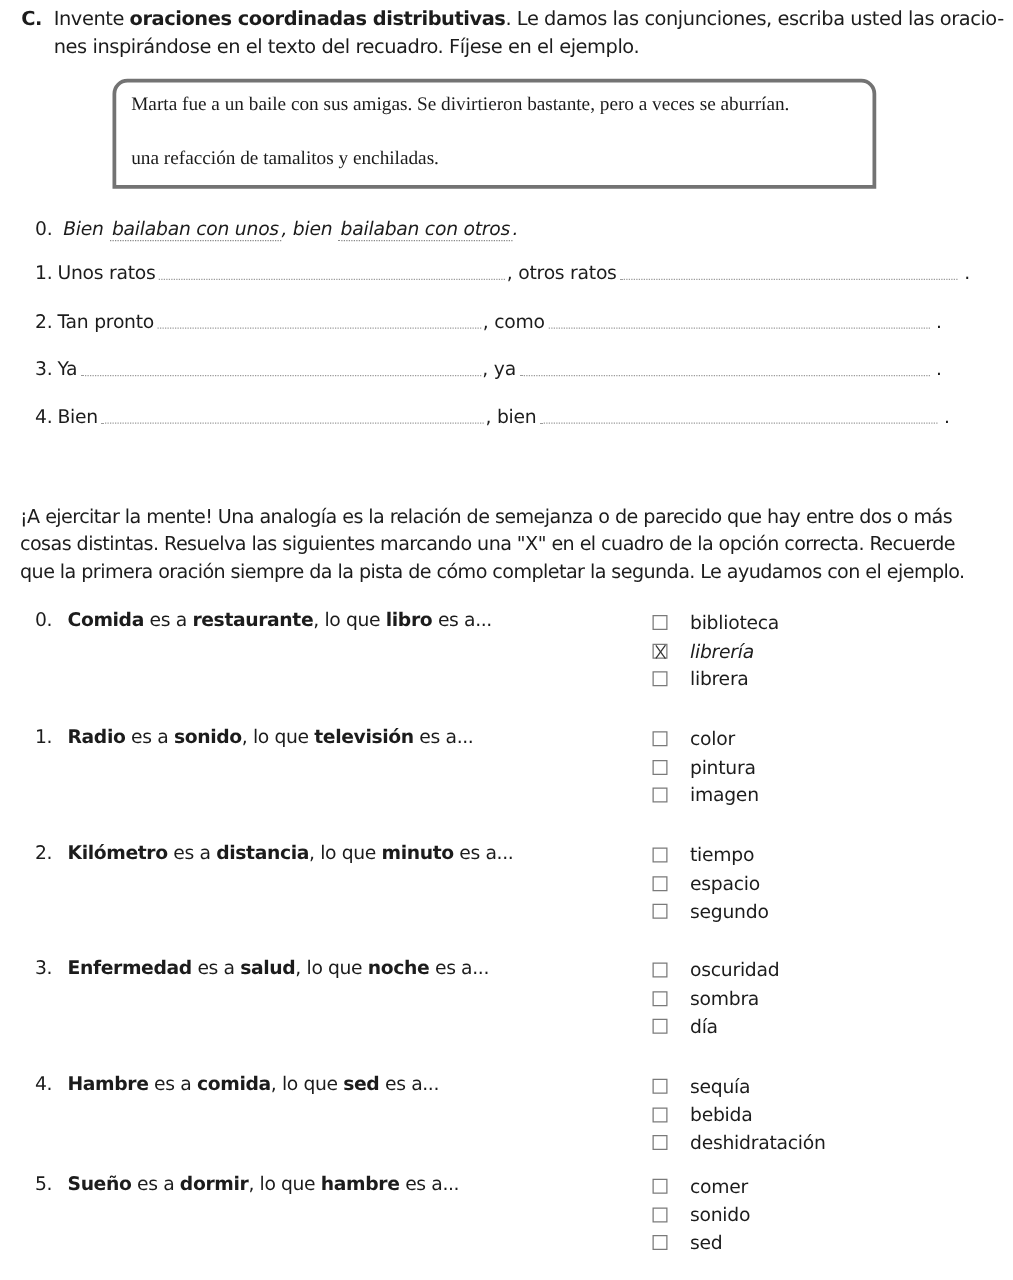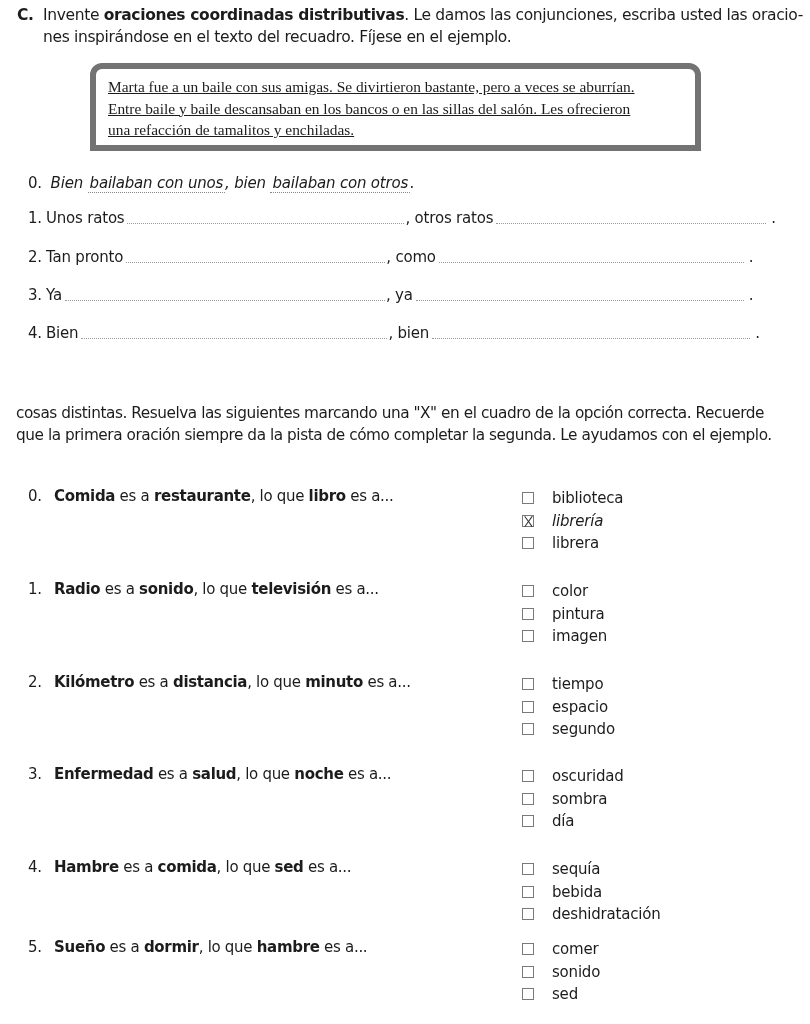--- a/index.html
+++ b/index.html
@@ -39,25 +39,24 @@
       padding-left: 26px;
     }
     .c-instr b { font-weight: bold; }
 
     .story-box {
       position: absolute;
       left: 90px;
       top: 63px;
       width: 611px;
       height: 88px;
-      border: 6px solid #737373;
+      border: 3px solid #737373;
       border-radius: 12px 12px 0 0;
       padding: 0 0 0 12px;
       box-sizing: border-box;
-      text-decoration: underline;
     }
     .story-box p {
       margin: 0;
       margin-top: 7px;
       font-family: "Liberation Serif", "DejaVu Serif", serif;
       font-size: 15.4px;
       line-height: 21.5px;
       color: #1c1c1c;
     }
 
@@ -185,21 +184,21 @@
   <div class="c-instr">
     <div>
       <span class="letter">C.</span><span>Invente </span><b>oraciones coordinadas distributivas</b><span>. Le damos las conjunciones, escriba usted las oracio-</span>
     </div>
     <div class="line2">nes inspirándose en el texto del recuadro. Fíjese en el ejemplo.</div>
   </div>
 
   <div class="story-box">
     <p>
       <span>Marta fue a un baile con sus amigas. Se divirtieron bastante, pero a veces se aburrían.</span><br>
-      <span>Entre baile y baile descansaban en los bancos o en las sillas del salón. Les ofrecieron</span><br>
+      <br>
       <span>una refacción de tamalitos y enchiladas.</span>
     </p>
   </div>
 
   <div class="example-line">
     <span class="num">0.</span>
     <span>Bien</span>
     <span class="ans">bailaban con unos</span><span>,</span>
     <span>bien</span>
     <span class="ans">bailaban con otros</span><span>.</span>
@@ -236,20 +235,21 @@
     <span class="num">4.</span>
     <span>Bien</span>
     <span class="blank" style="width:306px;"></span>
     <span>, bien</span>
     <span class="blank" style="width:318px;"></span>
     <span class="dot">.</span>
   </div>
 
 
   <div class="intro">
+    <div>¡A ejercitar la mente! Una analogía es la relación de semejanza o de parecido que hay entre dos o más</div>
     <div>cosas distintas. Resuelva las siguientes marcando una "X" en el cuadro de la opción correcta. Recuerde</div>
     <div>que la primera oración siempre da la pista de cómo completar la segunda. Le ayudamos con el ejemplo.</div>
   </div>
 
   <div class="q" style="top:487px;">
     <div class="stem">
       <span class="num">0.</span><b>Comida</b><span> es a </span><b>restaurante</b><span>, lo que </span><b>libro</b><span> es a...</span>
     </div>
     <div class="opts">
       <div class="opt">

